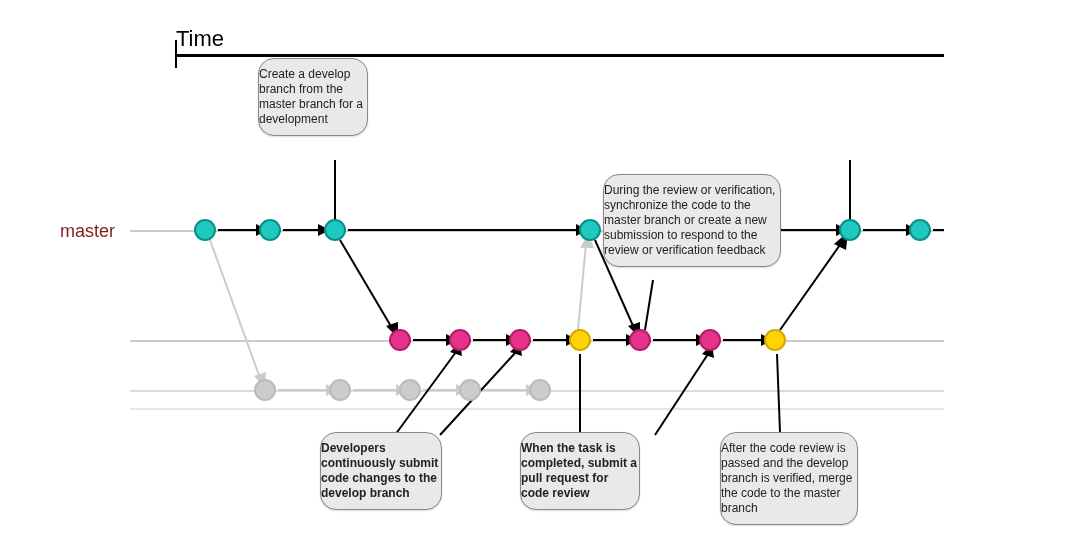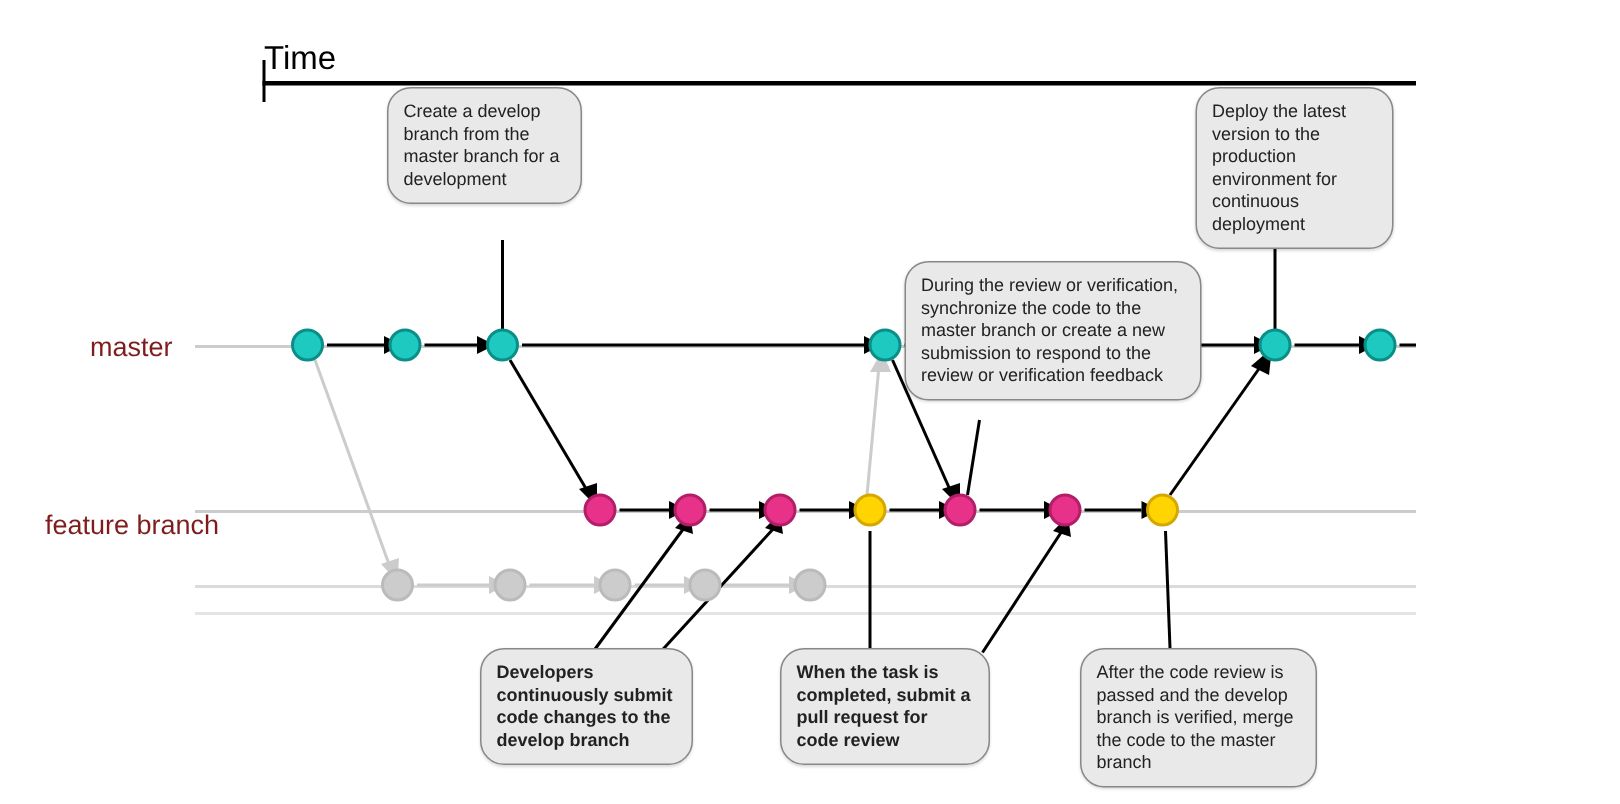--- a/index.html
+++ b/index.html
@@ -8,37 +8,36 @@
 .branch-label{position:absolute;font-size:18px;color:#7f1d1d}
 .hl{position:absolute;height:2px;background:#000}
 .hl.gray{background:#ccc;height:2px}
 .node{position:absolute;width:22px;height:22px;border-radius:50%;border:2px solid #000;box-sizing:border-box}
 .node.teal{background:#1ec9c0;border-color:#0a8f88}
 .node.pink{background:#e83289;border-color:#b31e68}
 .node.yellow{background:#ffd400;border-color:#d4a800}
 .node.gray{background:#ccc;border-color:#bbb}
 .arrow-head{position:absolute;width:0;height:0;border-top:6px solid transparent;border-bottom:6px solid transparent;border-left:12px solid #000}
 .arrow-head.big{border-top:9px solid transparent;border-bottom:9px solid transparent;border-left:22px solid #000}
-.callout{position:absolute;background:#e9e9e9;border:1px solid #888;border-radius:16px;padding:8px 10px;font-size:12px;line-height:1.25;color:#222;box-shadow:0 1px 2px rgba(0,0,0,.15)}
+.callout{position:absolute;background:#e9e9e9;border:1px solid #888;border-radius:16px;padding:8px 0;font-size:12px;line-height:1.25;color:#222;box-shadow:0 1px 2px rgba(0,0,0,.15)}
 .callout.bold{font-weight:600}
 svg.connector{position:absolute;left:0;top:0;width:1080px;height:536px;pointer-events:none}
 svg.connector line{stroke:#000;stroke-width:2}
 svg.connector line.gray{stroke:#ccc}
 </style>
 </head>
 <body>
 <div class="canvas">
 
 <div class="time-label" style="left:176px;top:26px">Time</div>
 <div class="hl" style="left:175px;top:54px;width:835px;height:3px"></div>
 <div class="arrow-head big" style="left:1010px;top:45px"></div>
 <div style="position:absolute;left:175px;top:40px;width:2px;height:28px;background:#000"></div>
 
 <div class="branch-label" style="left:60px;top:221px">master</div>
-<div class="branch-label" style="left:30px;top:340px">feature branch</div>
 
 <div class="hl gray" style="left:130px;top:230px;width:870px"></div>
 <div class="hl gray" style="left:130px;top:340px;width:870px"></div>
 <div class="hl gray" style="left:130px;top:390px;width:870px;opacity:.7"></div>
 <div class="hl gray" style="left:130px;top:408px;width:870px;opacity:.5"></div>
 
 <svg class="connector">
 
   <line x1="218" y1="230" x2="256" y2="230"></line>
       <polygon points="256,224 268,230 256,236" fill="#000"></polygon>
@@ -118,19 +117,18 @@
 <div class="node pink" style="left:699px;top:329px"></div>
 <div class="node yellow" style="left:764px;top:329px"></div>
 
 <div class="node gray" style="left:254px;top:379px"></div>
 <div class="node gray" style="left:329px;top:379px"></div>
 <div class="node gray" style="left:399px;top:379px"></div>
 <div class="node gray" style="left:459px;top:379px"></div>
 <div class="node gray" style="left:529px;top:379px"></div>
 
 <div class="callout" style="left:258px;top:58px;width:108px">Create a develop branch from the master branch for a development</div>
-<div class="callout" style="left:797px;top:58px;width:110px">Deploy the latest version to the production environment for continuous deployment</div>
 <div class="callout bold" style="left:320px;top:432px;width:120px">Developers continuously submit code changes to the develop branch</div>
 <div class="callout" style="left:603px;top:174px;width:176px">During the review or verification, synchronize the code to the master branch or create a new submission to respond to the review or verification feedback</div>
 <div class="callout bold" style="left:520px;top:432px;width:118px">When the task is completed, submit a pull request for code review</div>
 <div class="callout" style="left:720px;top:432px;width:136px">After the code review is passed and the develop branch is verified, merge the code to the master branch</div>
 
 </div>
 
 </body></html>

